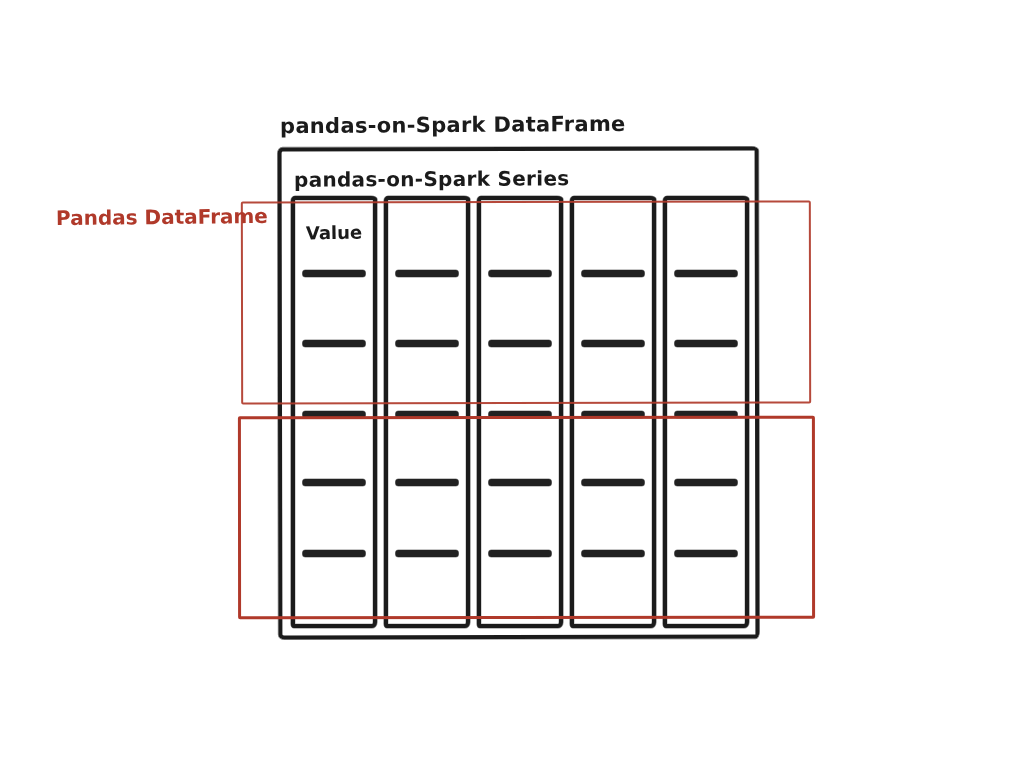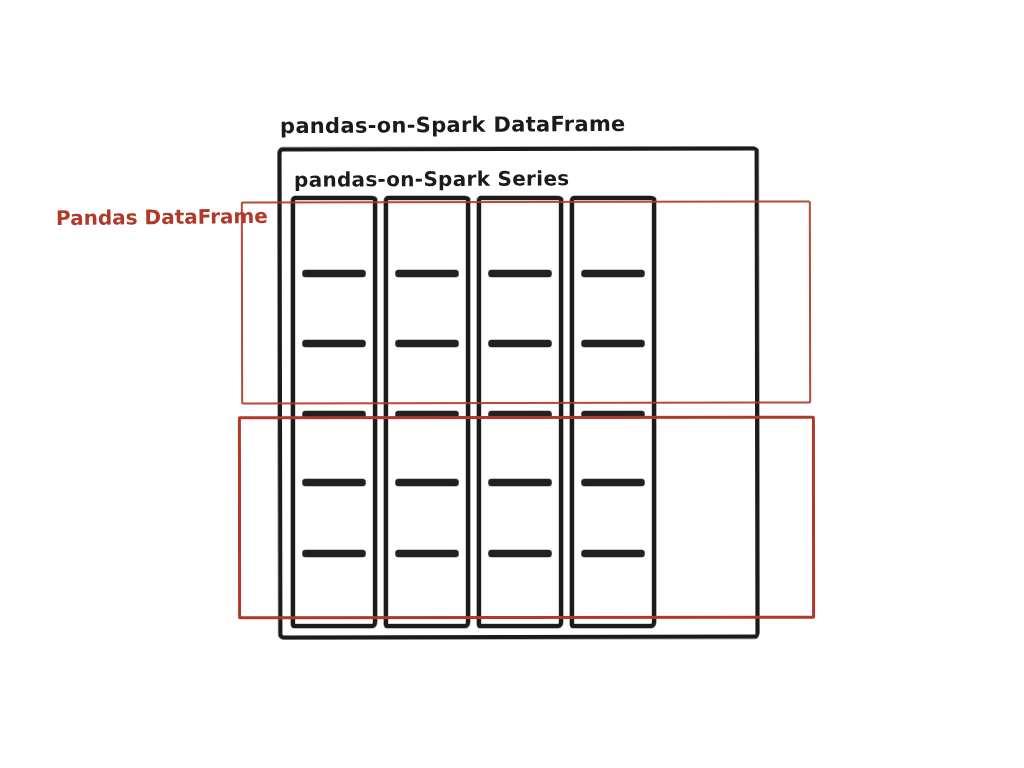--- a/index.html
+++ b/index.html
@@ -133,20 +133,28 @@
 <div class="canvas">
 
   <div class="hand-text diagram-title">pandas-on-Spark DataFrame</div>
 
   <div class="outer-box"></div>
 
   <div class="hand-text series-label">pandas-on-Spark Series</div>
 
   <div class="columns-row">
       <div class="series-col">
+        <div class="value-label">Value</div>
+        <div class="row-dash" style="top: 70px;"></div>
+        <div class="row-dash" style="top: 140px;"></div>
+        <div class="row-dash" style="top: 211px;"></div>
+        <div class="row-dash" style="top: 279px;"></div>
+        <div class="row-dash" style="top: 350px;"></div>
+      </div>
+      <div class="series-col">
         <div class="row-dash" style="top: 70px;"></div>
         <div class="row-dash" style="top: 140px;"></div>
         <div class="row-dash" style="top: 211px;"></div>
         <div class="row-dash" style="top: 279px;"></div>
         <div class="row-dash" style="top: 350px;"></div>
       </div>
       <div class="series-col">
         <div class="row-dash" style="top: 70px;"></div>
         <div class="row-dash" style="top: 140px;"></div>
         <div class="row-dash" style="top: 211px;"></div>

